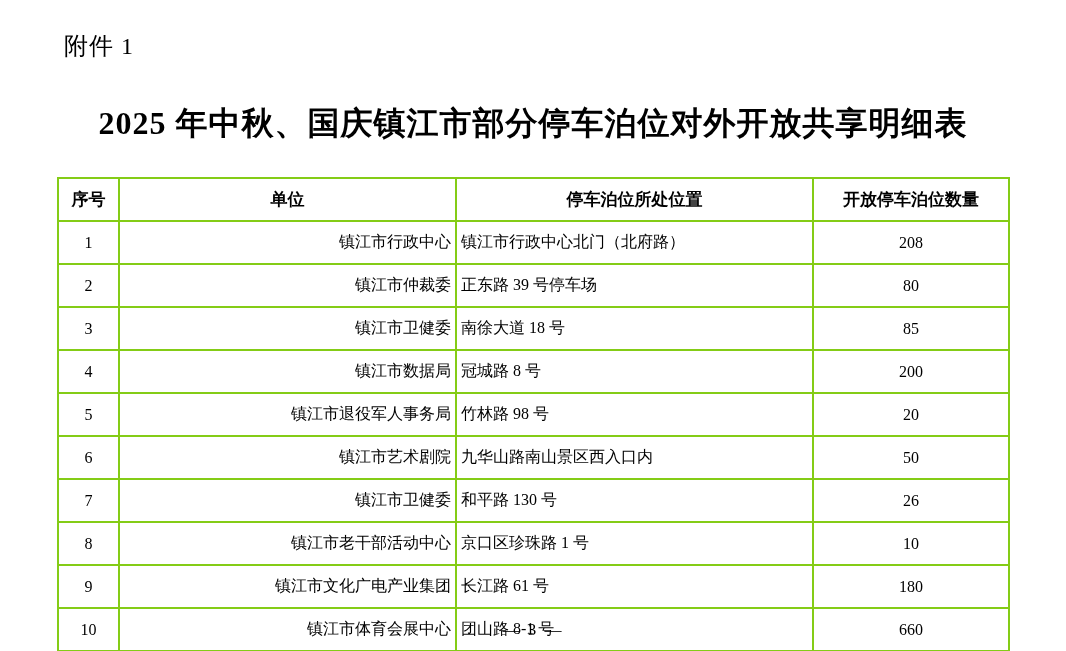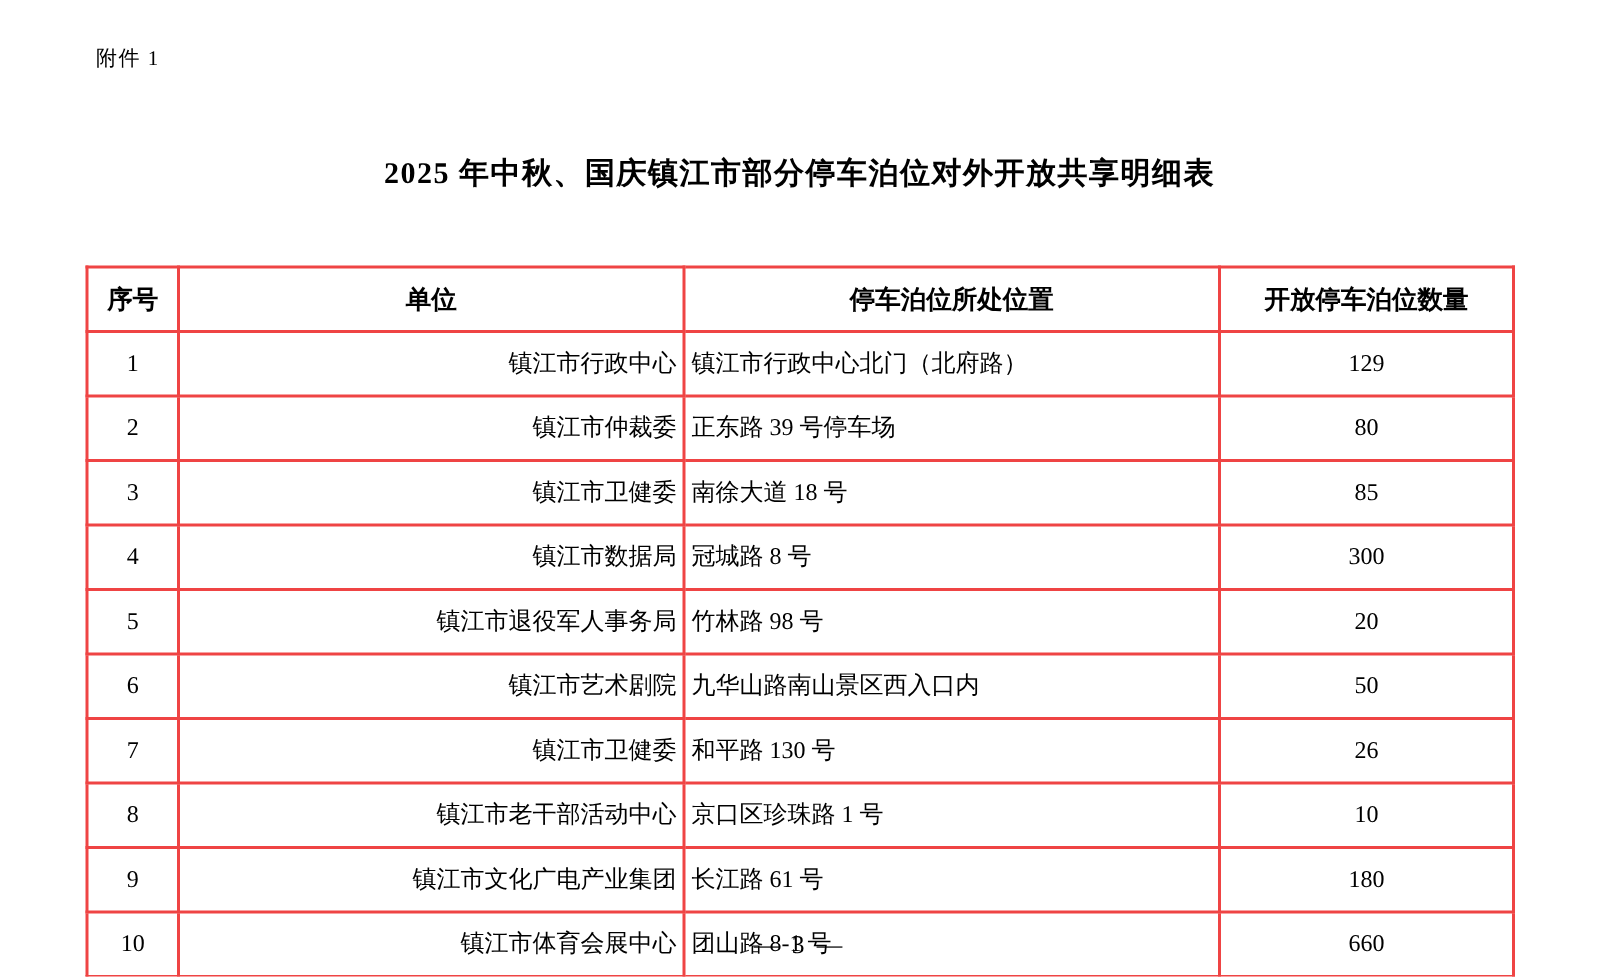--- a/index.html
+++ b/index.html
@@ -9,46 +9,46 @@
     height: 651px;
     position: relative;
     font-family: "Liberation Serif", "DejaVu Serif", serif;
     color: #000000;
     overflow: hidden;
   }
   .attachment-label {
     position: absolute;
     left: 64px;
     top: 30px;
-    font-size: 14px;
+    font-size: 24px;
     letter-spacing: 1px;
   }
   .doc-title {
     position: absolute;
     left: 0;
     top: 102px;
     width: 100%;
     text-align: center;
-    font-size: 20px;
+    font-size: 32px;
     font-weight: bold;
     letter-spacing: 1px;
     white-space: nowrap;
   }
   table.parking-table {
     position: absolute;
     left: 57px;
     top: 177px;
     width: 951px;
     border-collapse: collapse;
     table-layout: fixed;
     font-size: 16px;
   }
   table.parking-table th,
   table.parking-table td {
-    border: 2px solid #ef4444;
+    border: 2px solid #84cc16;
     height: 43px;
     padding: 0 4px;
     vertical-align: middle;
     overflow: hidden;
     white-space: nowrap;
   }
   table.parking-table th {
     font-weight: bold;
     text-align: center;
     font-size: 17px;
@@ -91,39 +91,39 @@
       <th>单位</th>
       <th>停车泊位所处位置</th>
       <th>开放停车泊位数量</th>
     </tr>
   </thead>
   <tbody>
       <tr>
         <td class="cell-index">1</td>
         <td class="cell-unit">镇江市行政中心</td>
         <td class="cell-loc">镇江市行政中心北门（北府路）</td>
-        <td class="cell-count">129</td>
+        <td class="cell-count">208</td>
       </tr>
       <tr>
         <td class="cell-index">2</td>
         <td class="cell-unit">镇江市仲裁委</td>
         <td class="cell-loc">正东路 39 号停车场</td>
         <td class="cell-count">80</td>
       </tr>
       <tr>
         <td class="cell-index">3</td>
         <td class="cell-unit">镇江市卫健委</td>
         <td class="cell-loc">南徐大道 18 号</td>
         <td class="cell-count">85</td>
       </tr>
       <tr>
         <td class="cell-index">4</td>
         <td class="cell-unit">镇江市数据局</td>
         <td class="cell-loc">冠城路 8 号</td>
-        <td class="cell-count">300</td>
+        <td class="cell-count">200</td>
       </tr>
       <tr>
         <td class="cell-index">5</td>
         <td class="cell-unit">镇江市退役军人事务局</td>
         <td class="cell-loc">竹林路 98 号</td>
         <td class="cell-count">20</td>
       </tr>
       <tr>
         <td class="cell-index">6</td>
         <td class="cell-unit">镇江市艺术剧院</td>

